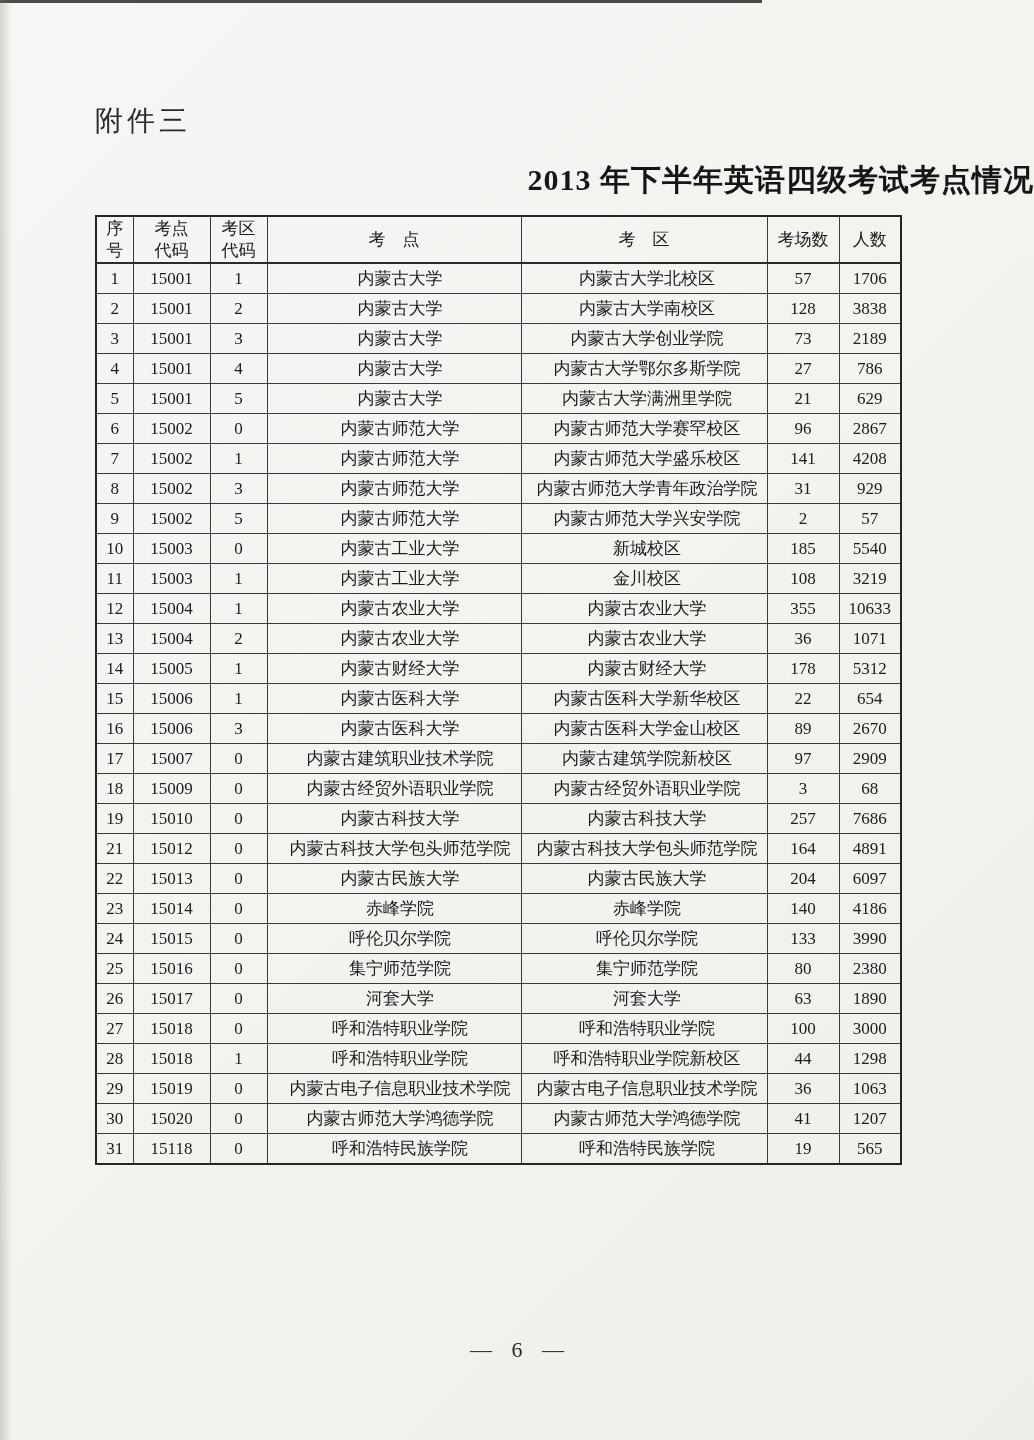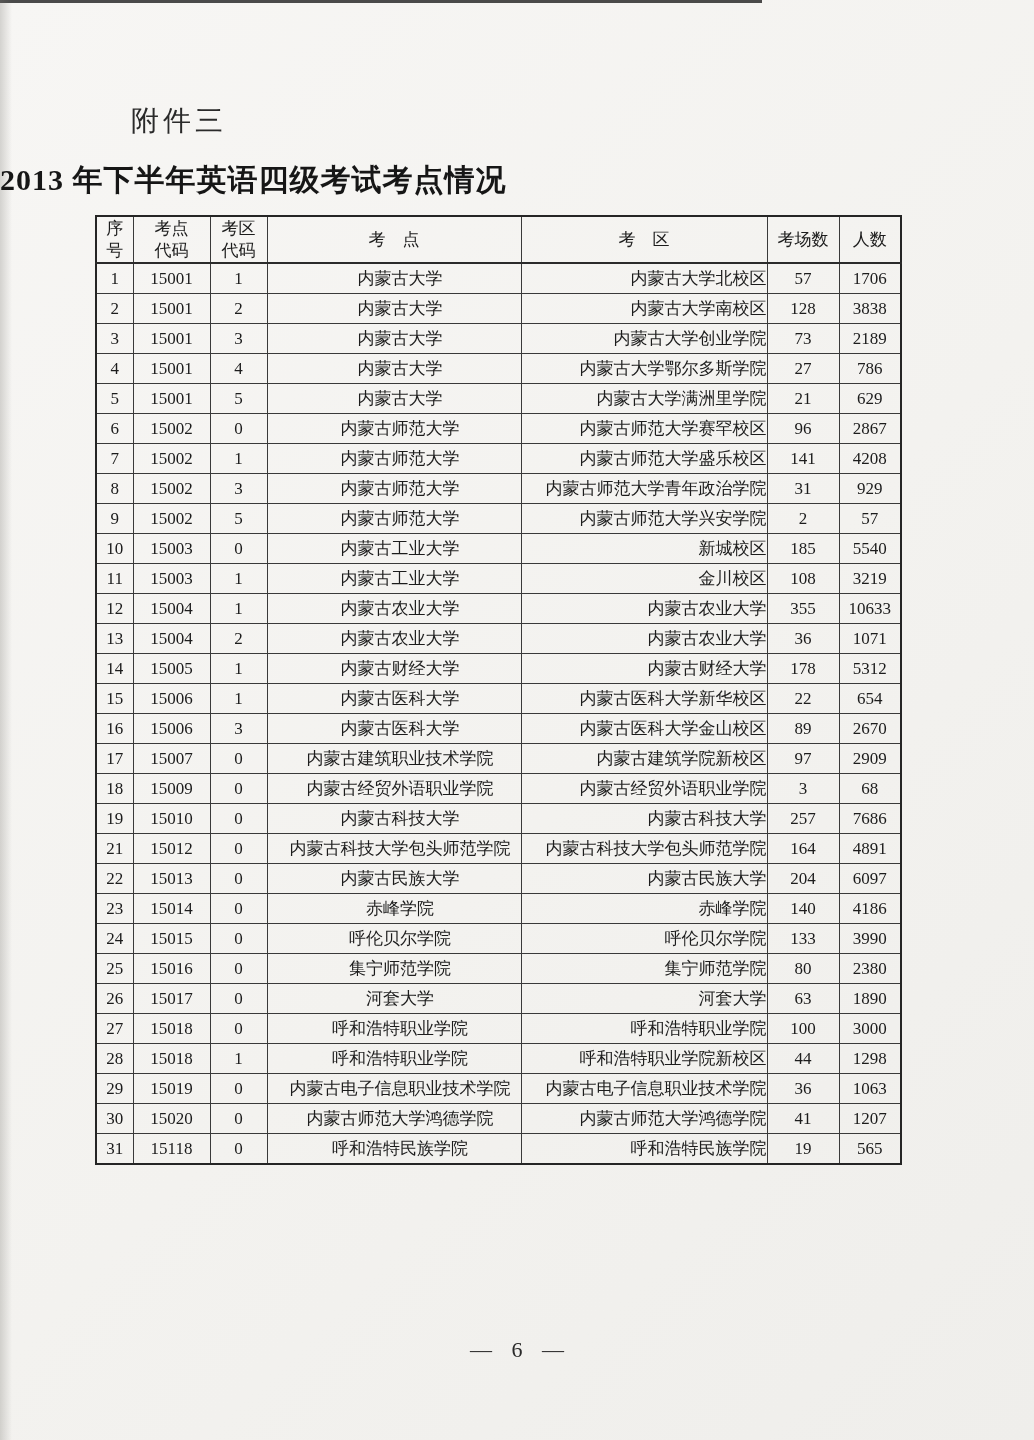--- a/index.html
+++ b/index.html
@@ -29,28 +29,27 @@
     width: 12px; height: 100%;
     background: linear-gradient(to right, rgba(120,118,112,0.28), rgba(120,118,112,0));
   }
   .attachment-label {
     position: absolute;
     left: 95px;
     top: 102px;
     font-size: 28px;
     letter-spacing: 4px;
     color: #2a2a2a;
-    margin-left: 36px;
   }
   .page-title {
     position: absolute;
     left: 0;
     top: 160px;
     width: 1034px;
-    text-align: left;
+    text-align: right;
     font-size: 30px;
     font-weight: bold;
     letter-spacing: 1px;
     color: #161616;
   }
   .exam-table {
     position: absolute;
     left: 95px;
     top: 215px;
     width: 805px;
@@ -87,21 +86,21 @@
   .exam-table td.c2,
   .exam-table td.c5,
   .exam-table td.c6 {
     text-align: center;
   }
   .exam-table td.c3 {
     text-align: center;
     padding-left: 12px;
   }
   .exam-table td.c4 {
-    text-align: right;
+    text-align: center;
     padding-left: 6px;
   }
   .page-number {
     position: absolute;
     left: 0;
     top: 1337px;
     width: 1034px;
     text-align: center;
     font-size: 22px;
     color: #2a2a2a;

